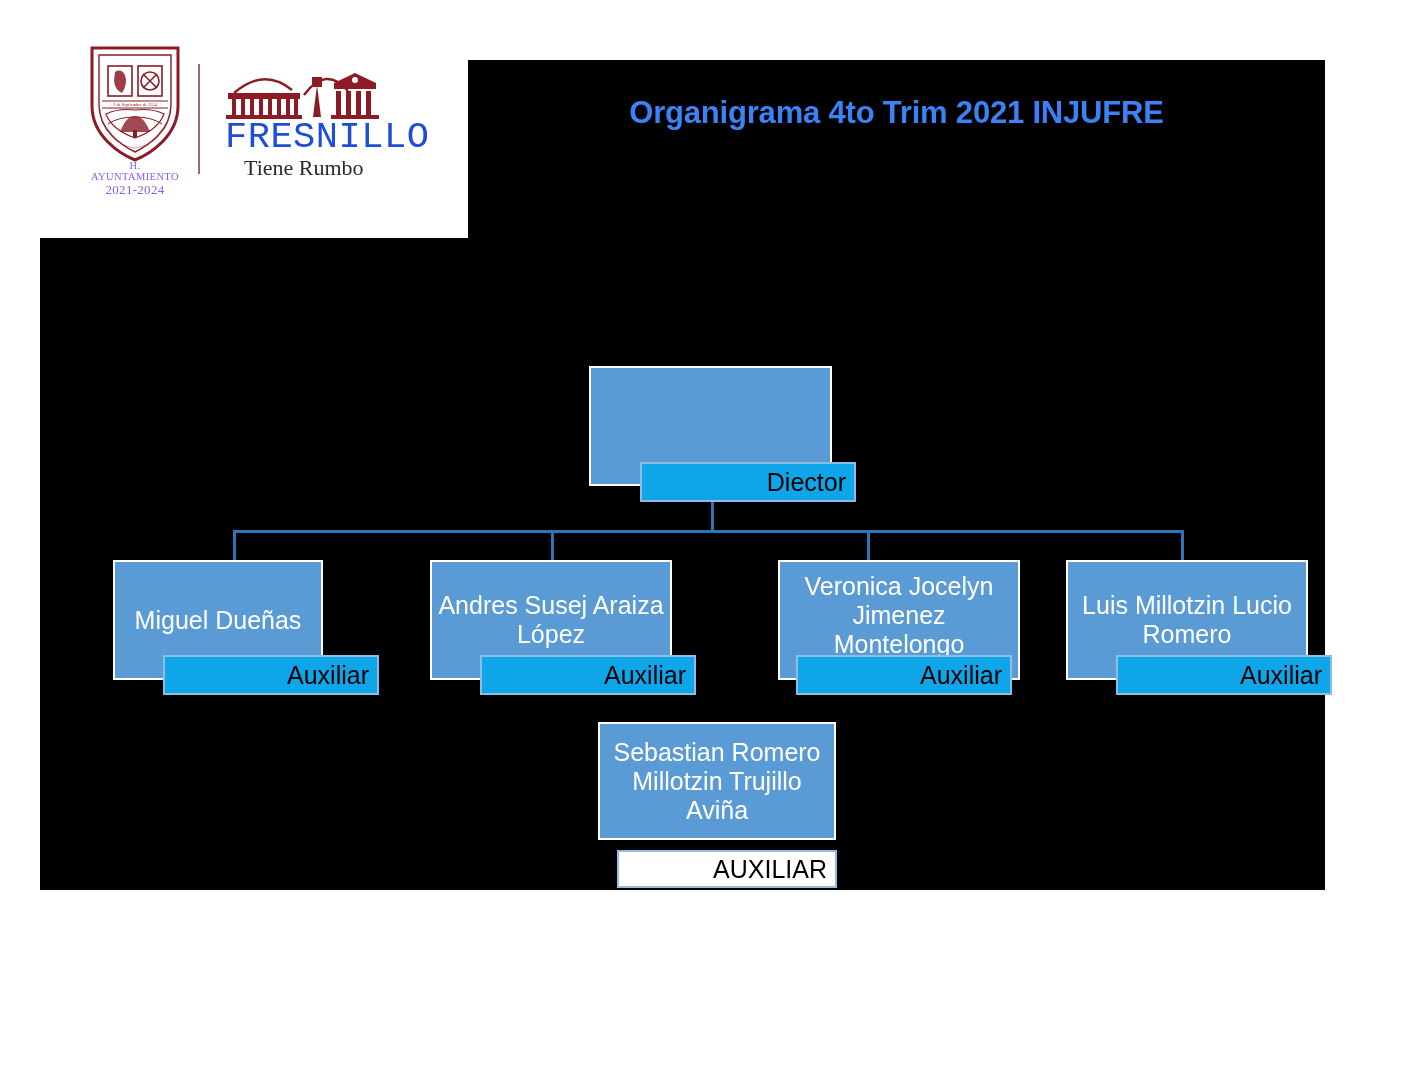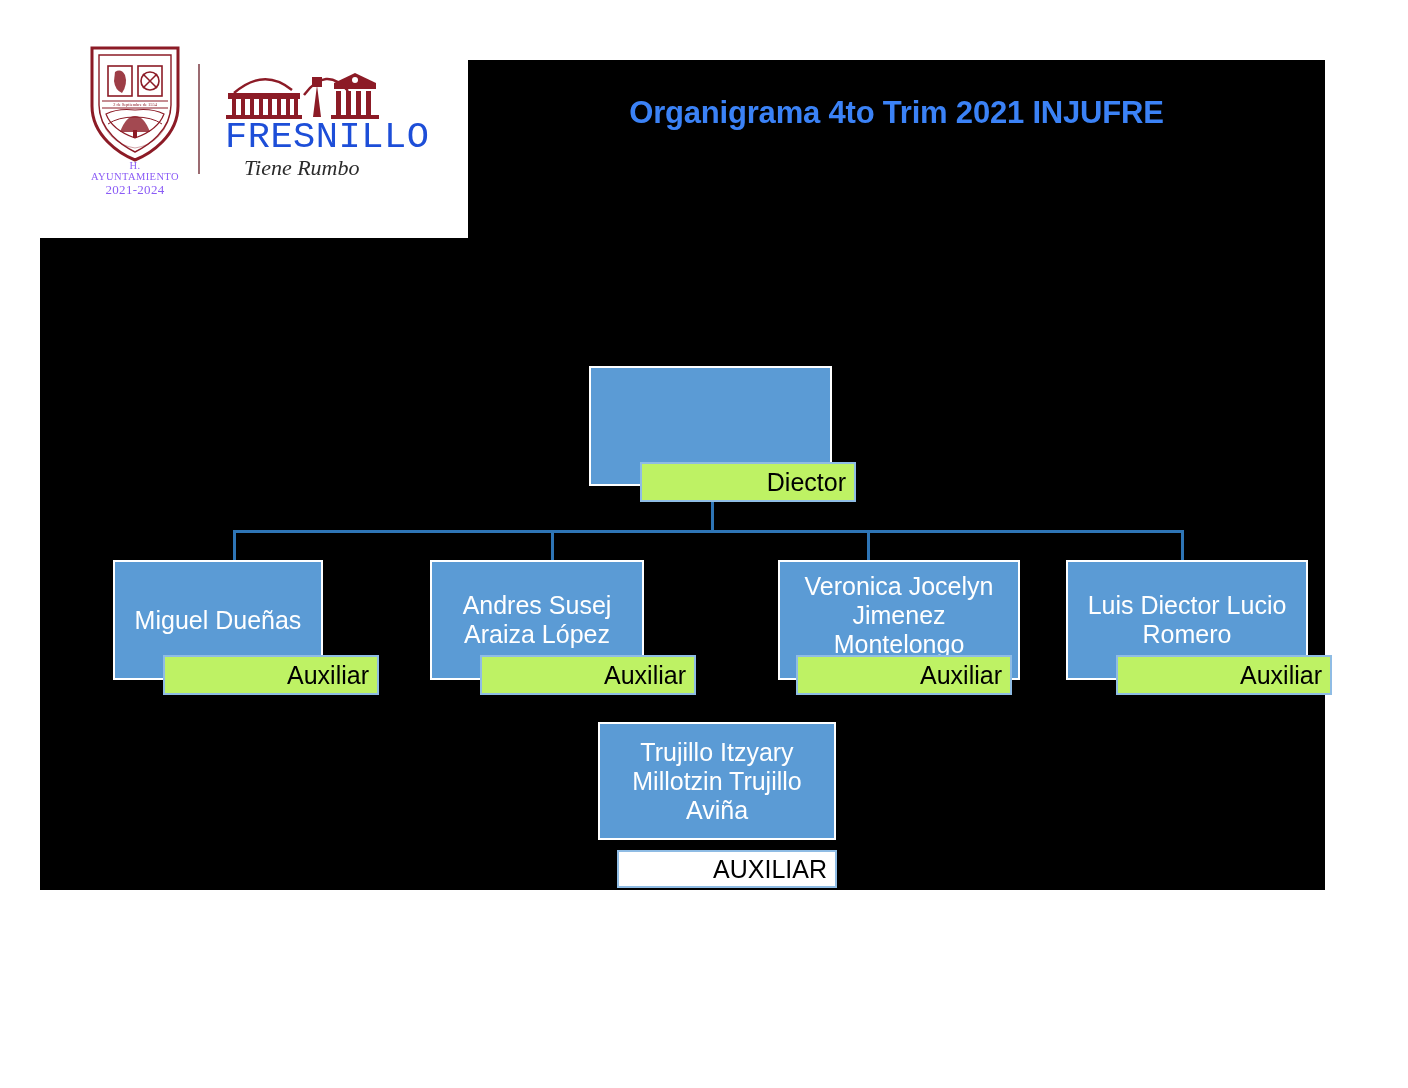--- a/index.html
+++ b/index.html
@@ -95,21 +95,20 @@
     font-weight: 400;
     letter-spacing: .5px;
     line-height: 1;
     margin-top: -2px;
     white-space: nowrap;
     margin-left: 9px;
   }
   .wordmark-tag {
     color: #2b2b2b;
     font-family: "Liberation Serif", serif;
-    font-style: italic;
     font-size: 22px;
     line-height: 1;
     margin-top: 1px;
     padding-left: 28px;
     white-space: nowrap;
   }
 
   
   .chart-title {
     position: absolute;
@@ -140,21 +139,21 @@
     z-index: 2;
   }
   .node-box.overflow-text {
     align-items: flex-start;
     padding-top: 10px;
   }
   .node-box .node-text { display: block; width: 100%; }
 
   .label-box {
     position: absolute;
-    background: #bef264;
+    background: #0ea5e9;
     border: 2px solid #8FBCE4;
     color: #000000;
     font-size: 25px;
     line-height: 1;
     text-align: right;
     display: flex;
     align-items: center;
     justify-content: flex-end;
     padding: 0 8px 0 10px;
     z-index: 3;
@@ -251,33 +250,33 @@
   <div class="node-box" style="left:589px; top:366px; width:243px; height:120px;">
     <span class="node-text"></span>
   </div>
   <div class="label-box" style="left:640px; top:462px; width:216px; height:40px;">Diector</div>
 
   <div class="node-box" style="left:113px; top:560px; width:210px; height:120px;">
     <span class="node-text">Miguel Dueñas</span>
   </div>
   <div class="label-box" style="left:163px; top:655px; width:216px; height:40px;">Auxiliar</div>
 
-  <div class="node-box" style="left:430px; top:560px; width:214px; height:120px;">
+  <div class="node-box" style="left:430px; top:560px; width:242px; height:120px;">
     <span class="node-text">Andres Susej Araiza López</span>
   </div>
   <div class="label-box" style="left:480px; top:655px; width:216px; height:40px;">Auxiliar</div>
 
   <div class="node-box overflow-text" style="left:746px; top:560px; width:242px; height:120px;margin-left:32px;">
     <span class="node-text">Veronica Jocelyn Jimenez Montelongo</span>
   </div>
   <div class="label-box" style="left:796px; top:655px; width:216px; height:40px;">Auxiliar</div>
 
   <div class="node-box" style="left:1066px; top:560px; width:242px; height:120px;">
-    <span class="node-text">Luis Diector Lucio Romero</span>
+    <span class="node-text">Luis Millotzin Lucio Romero</span>
   </div>
   <div class="label-box" style="left:1116px; top:655px; width:216px; height:40px;">Auxiliar</div>
 
   <div class="node-box" style="left:598px; top:722px; width:238px; height:118px;">
-    <span class="node-text">Trujillo Itzyary Millotzin Trujillo Aviña</span>
+    <span class="node-text">Sebastian Romero Millotzin Trujillo Aviña</span>
   </div>
   <div class="label-box solid-white" style="left:617px; top:850px; width:220px; height:38px;">AUXILIAR</div>
 
 </div>
 
 </body></html>

